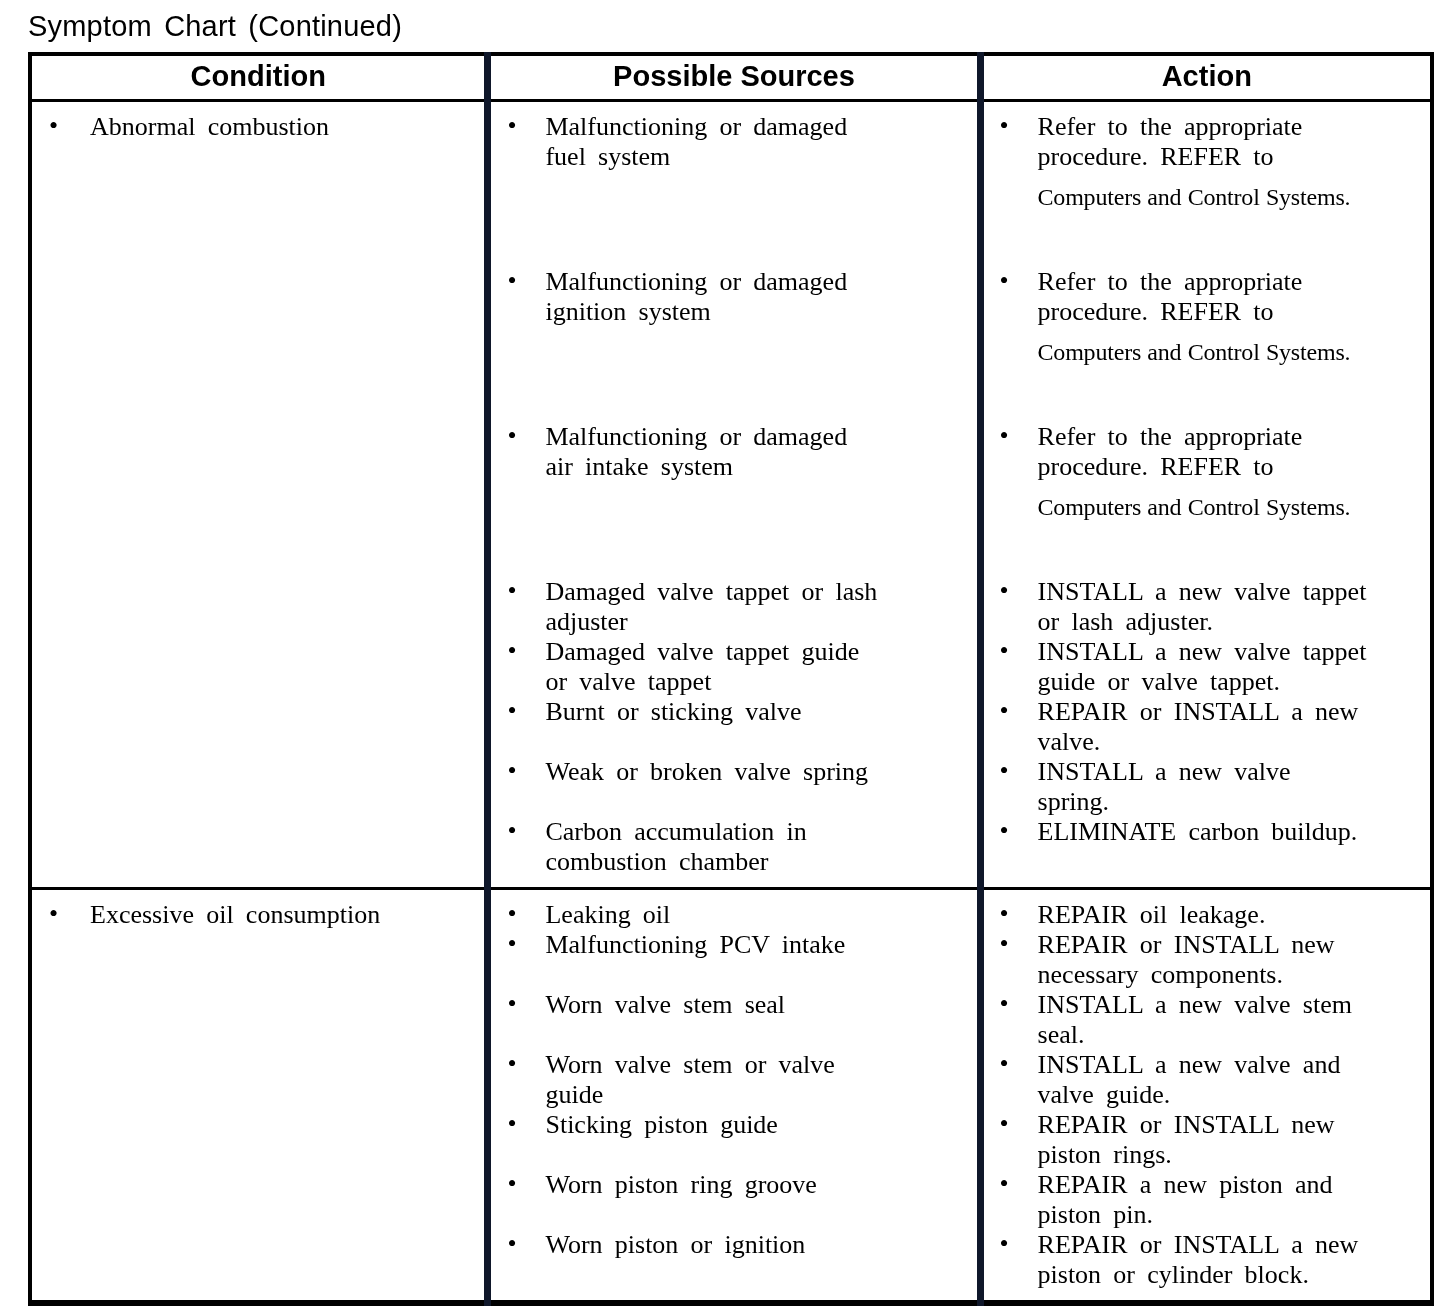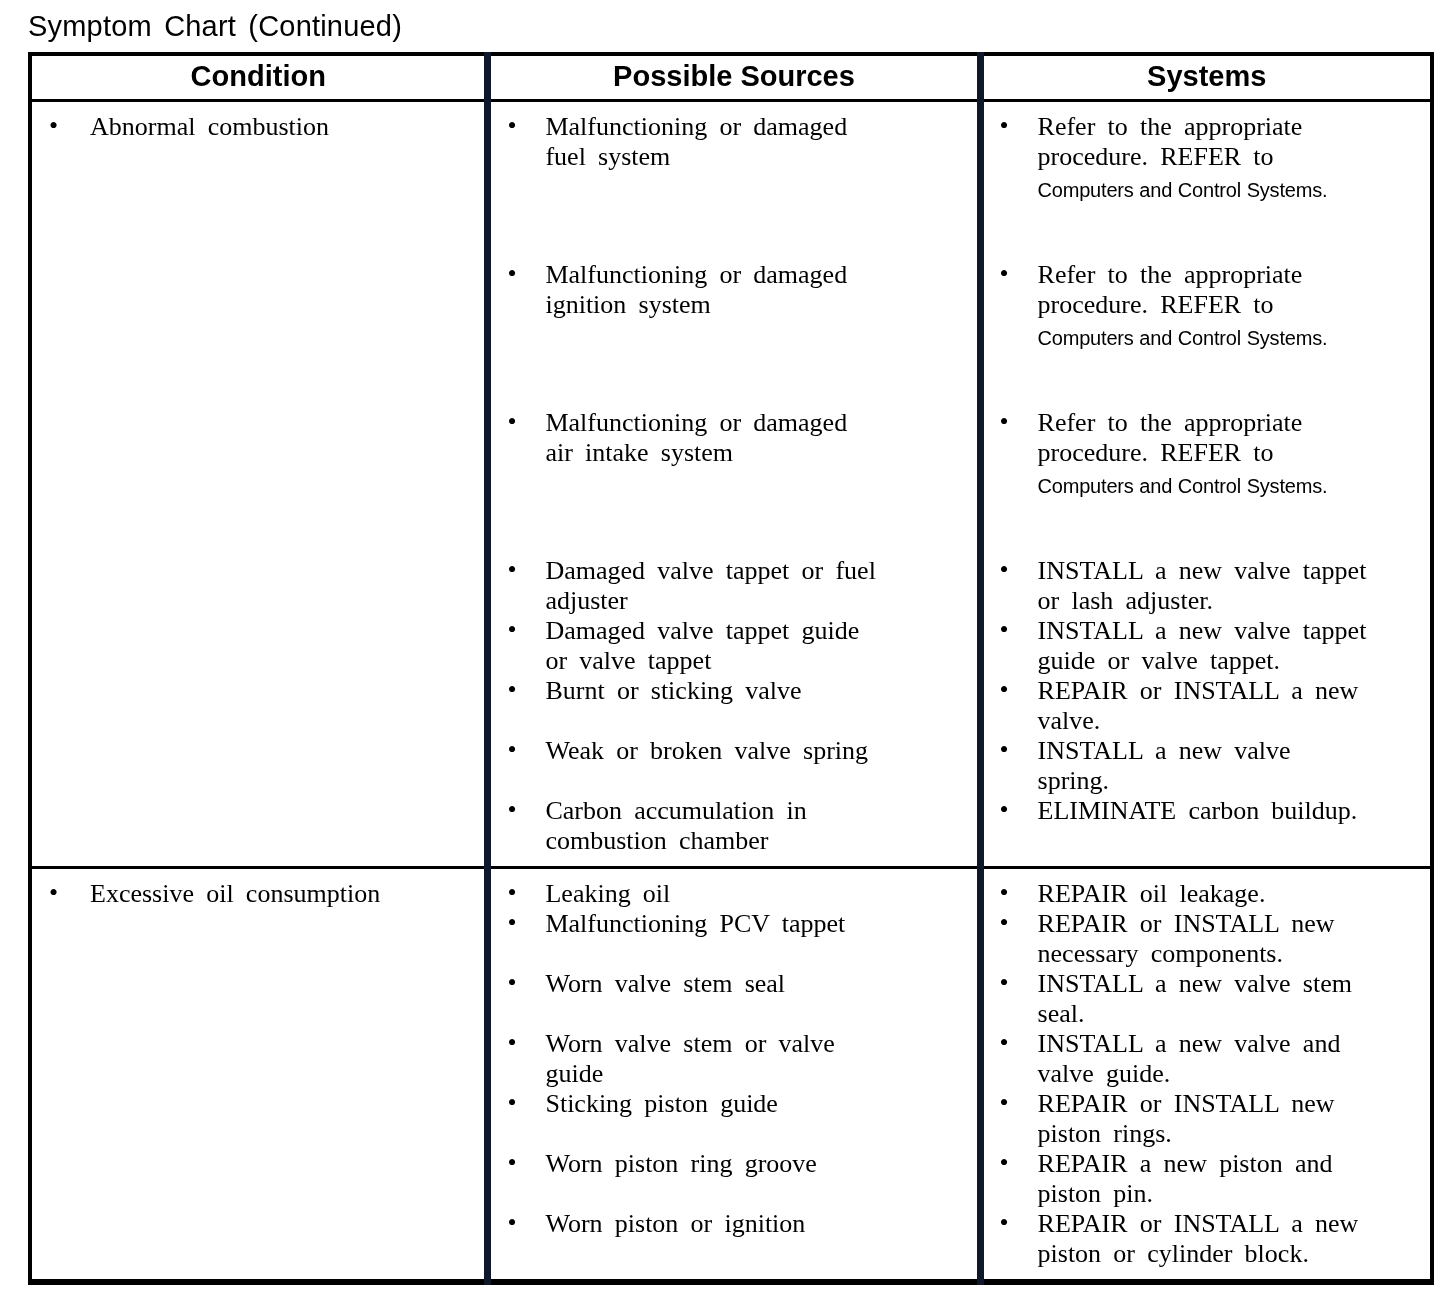--- a/index.html
+++ b/index.html
@@ -60,45 +60,45 @@
     padding-right: 8px;
   }
   .cond-cell .item { margin-left: 15px; padding-left: 43px; }
   .bullet {
     position: absolute;
     left: 2px; top: -1px;
     font-size: 26px;
   }
   .txt { white-space: pre-line; text-align: center; }
   .note {
-    font-family: Liberation Sans, sans-serif;
-    font-size: 20px;
+    font-family: Liberation Serif, serif;
+    font-size: 24px;
     line-height: 30px;
     letter-spacing: -0.2px;
     word-spacing: 0.02em;
-    margin-top: 3px;
+    margin-top: 10px;
     white-space: pre-line;
   }
 </style>
 </head>
 <body>
 
 <div class="page-title">Symptom Chart (Continued)</div>
 
 <table class="symptom-chart">
   <colgroup>
     <col class="c-cond">
       <col class="c-src">
       <col class="c-act">
   </colgroup>
   <thead>
     <tr>
       <th>Condition</th>
       <th class="src-cell">Possible Sources</th>
-      <th class="act-cell">Systems</th>
+      <th class="act-cell">Action</th>
     </tr>
   </thead>
 
   <tbody class="row-group-1">
     <tr class="first-sub gap-after">
       <td class="cond-cell" rowspan="8">
         <div class="item">
           <span class="bullet">•</span>
           <span class="txt">Abnormal combustion</span>
         </div>
@@ -150,21 +150,21 @@
           <span class="txt">Refer to the appropriate
 procedure. REFER to</span>
           <div class="note">Computers and Control Systems.</div>
         </div>
       </td>
     </tr>
     <tr>
       <td class="src-cell">
         <div class="item">
           <span class="bullet">•</span>
-          <span class="txt">Damaged valve tappet or fuel
+          <span class="txt">Damaged valve tappet or lash
 adjuster</span>
         </div>
       </td>
       <td class="act-cell">
         <div class="item">
           <span class="bullet">•</span>
           <span class="txt">INSTALL a new valve tappet
 or lash adjuster.</span>
         </div>
       </td>
@@ -250,21 +250,21 @@
         <div class="item">
           <span class="bullet">•</span>
           <span class="txt">REPAIR oil leakage.</span>
         </div>
       </td>
     </tr>
     <tr>
       <td class="src-cell">
         <div class="item">
           <span class="bullet">•</span>
-          <span class="txt">Malfunctioning PCV tappet</span>
+          <span class="txt">Malfunctioning PCV intake</span>
         </div>
       </td>
       <td class="act-cell">
         <div class="item">
           <span class="bullet">•</span>
           <span class="txt">REPAIR or INSTALL new
 necessary components.</span>
         </div>
       </td>
     </tr>

